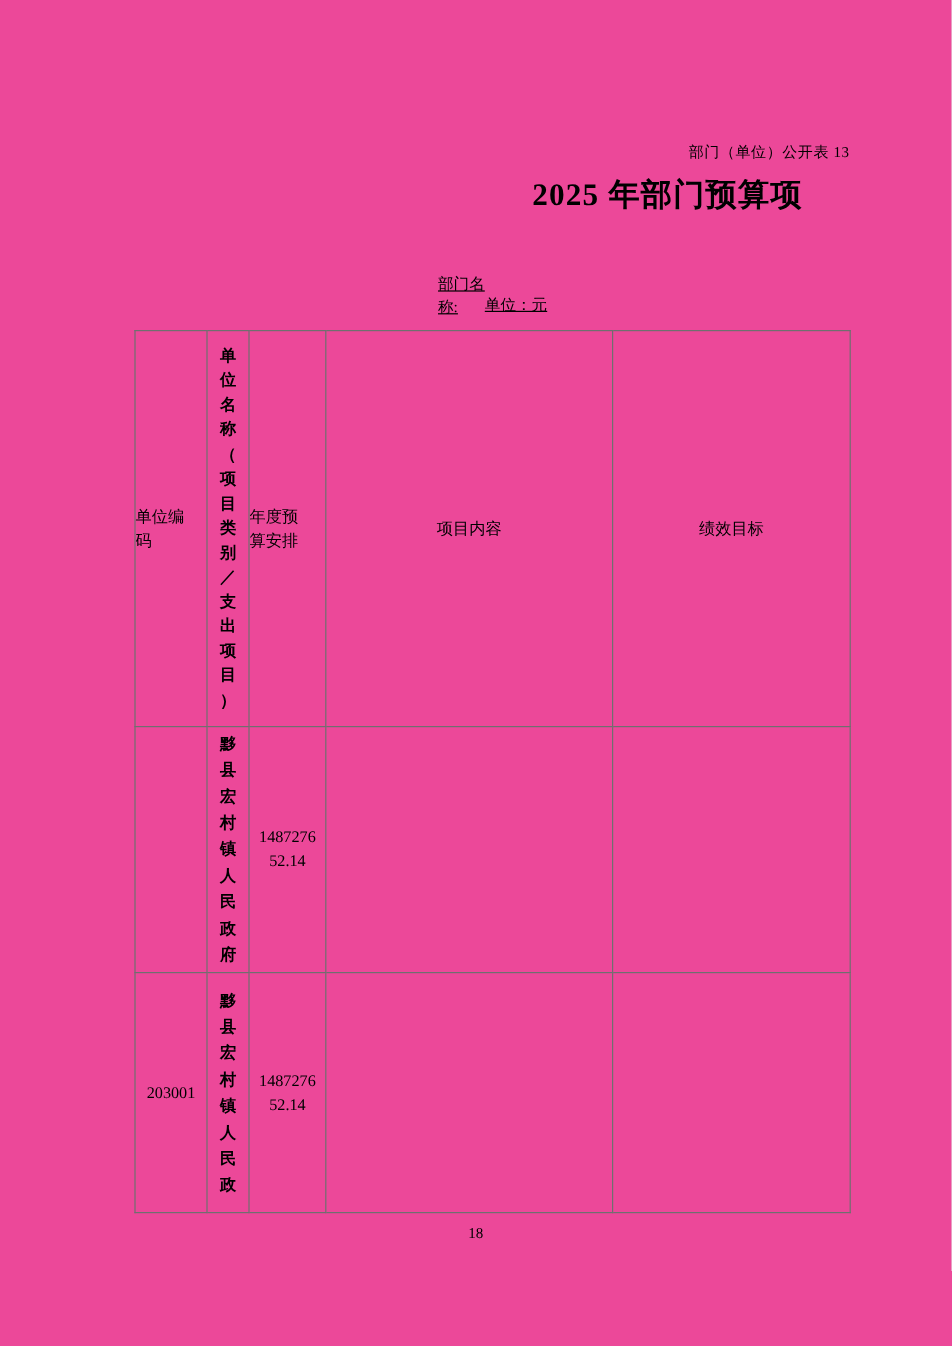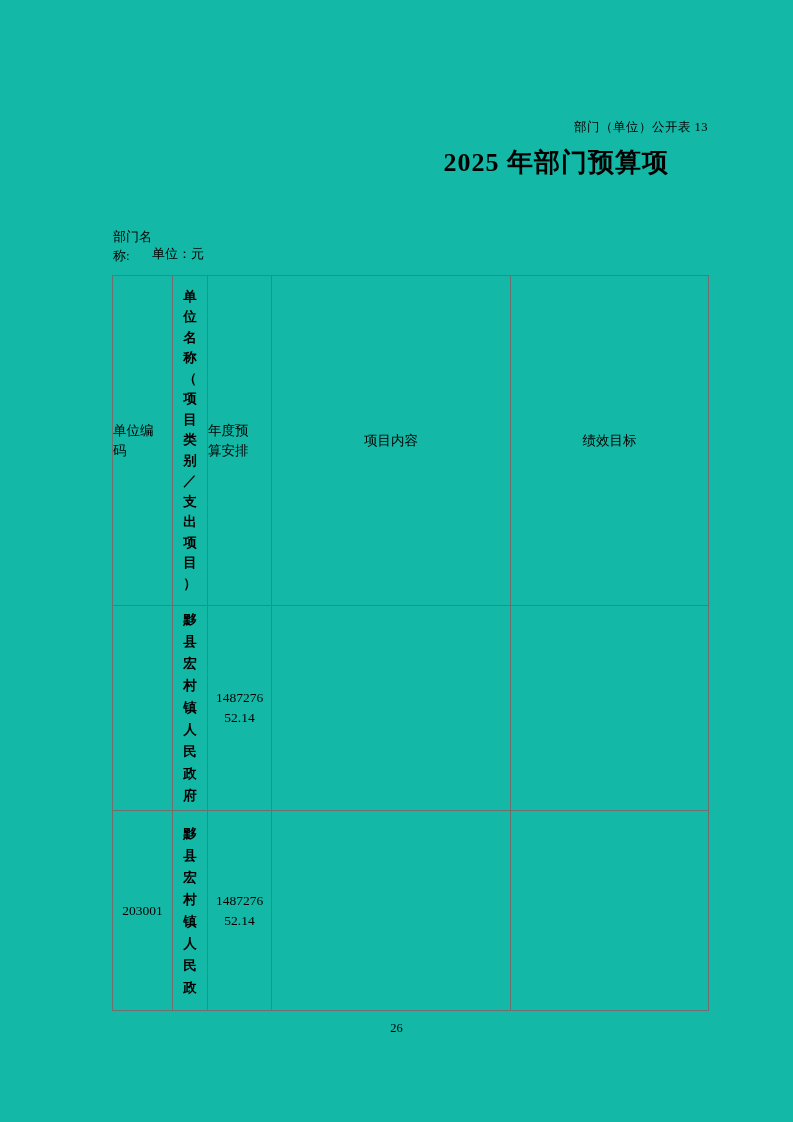--- a/index.html
+++ b/index.html
@@ -2,21 +2,21 @@
 <html><head>
 <meta charset="utf-8">
 <style>
   * { margin: 0; padding: 0; box-sizing: border-box; }
   html, body { background: #e8e8e8; }
   .page {
     position: relative;
     width: 793px;
     height: 1122px;
     margin: 0 auto;
-    background: #14b8a6;
+    background: #ec4899;
     font-family: "Liberation Serif", "DejaVu Serif", serif;
     color: #000000;
     overflow: hidden;
   }
   .header-note {
     position: absolute;
     top: 119px;
     left: 113px;
     right: 85px;
     text-align: right;
@@ -33,23 +33,24 @@
     font-size: 26px;
     line-height: 44px;
     letter-spacing: 1px;
   }
   .meta-row {
     position: absolute;
     top: 227px;
     left: 113px;
     right: 85px;
     display: flex;
-    justify-content: flex-start;
+    justify-content: center;
     align-items: flex-end;
     font-size: 13px;
+    text-decoration: underline;
   }
   .dept-label { line-height: 19px; }
   .unit-label { line-height: 16px; padding-bottom: 3px; }
   .budget-table-wrap {
     position: absolute;
     top: 275px;
     left: 112px;
   }
   table.budget-table {
     border-collapse: collapse;
@@ -201,15 +202,15 @@
             <div>1487276</div>
             <div>52.14</div>
           </td>
           <td></td>
           <td></td>
         </tr>
       </tbody>
     </table>
   </div>
 
-  <div class="page-number">26</div>
+  <div class="page-number">18</div>
 
 </div>
 
 </body></html>

